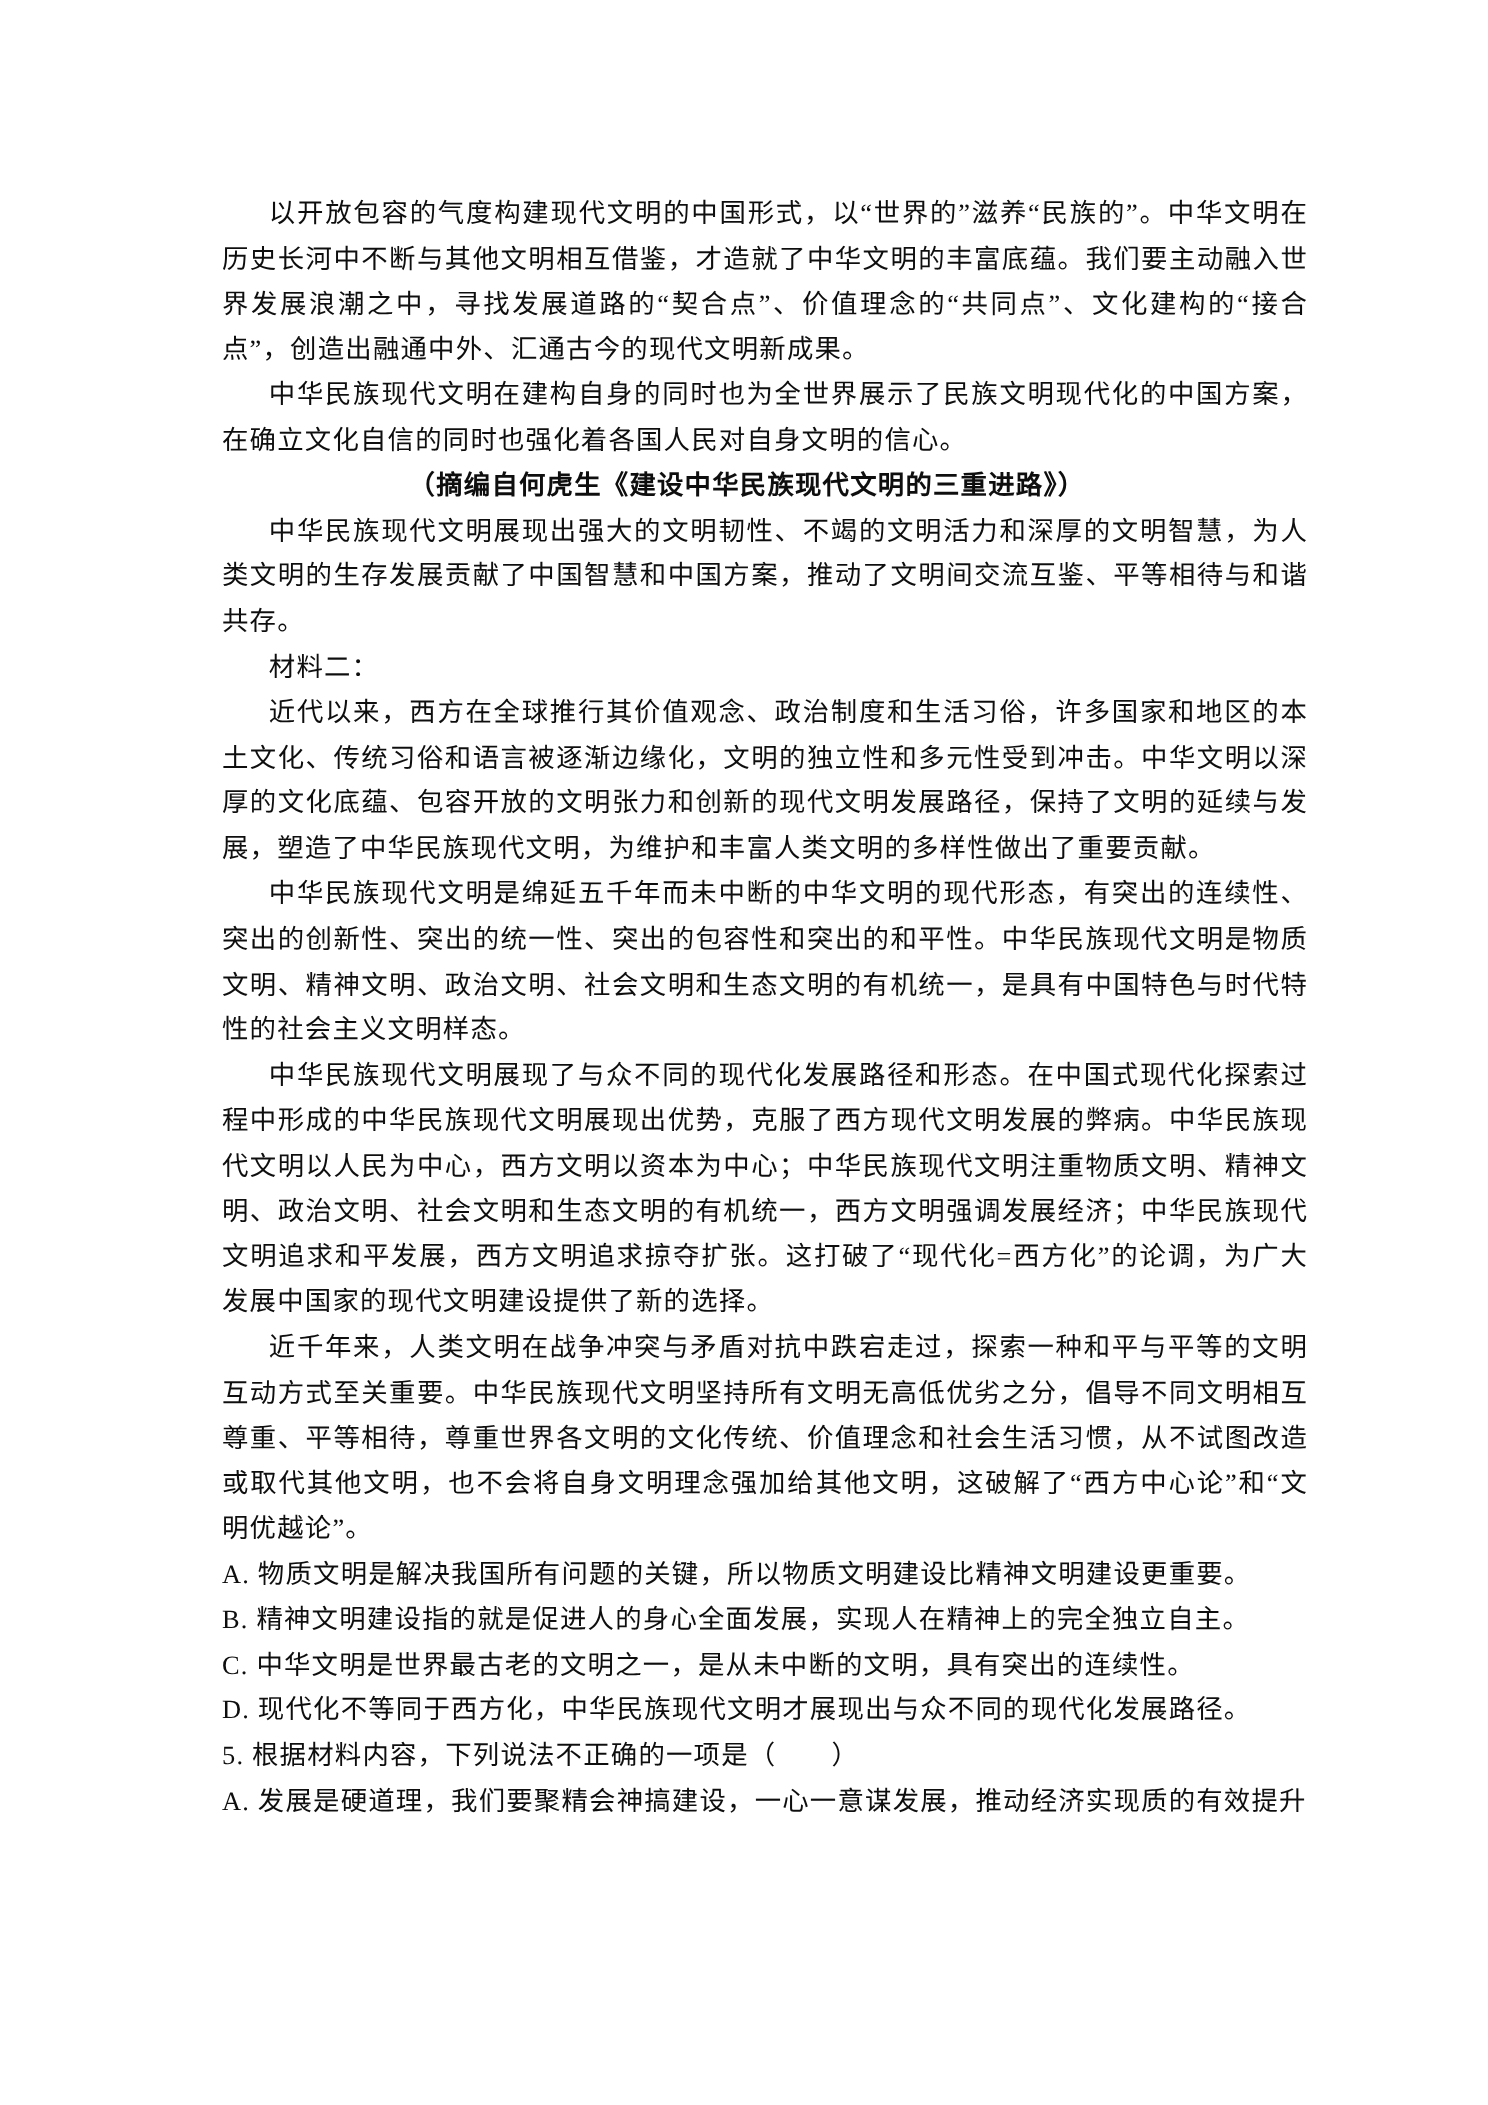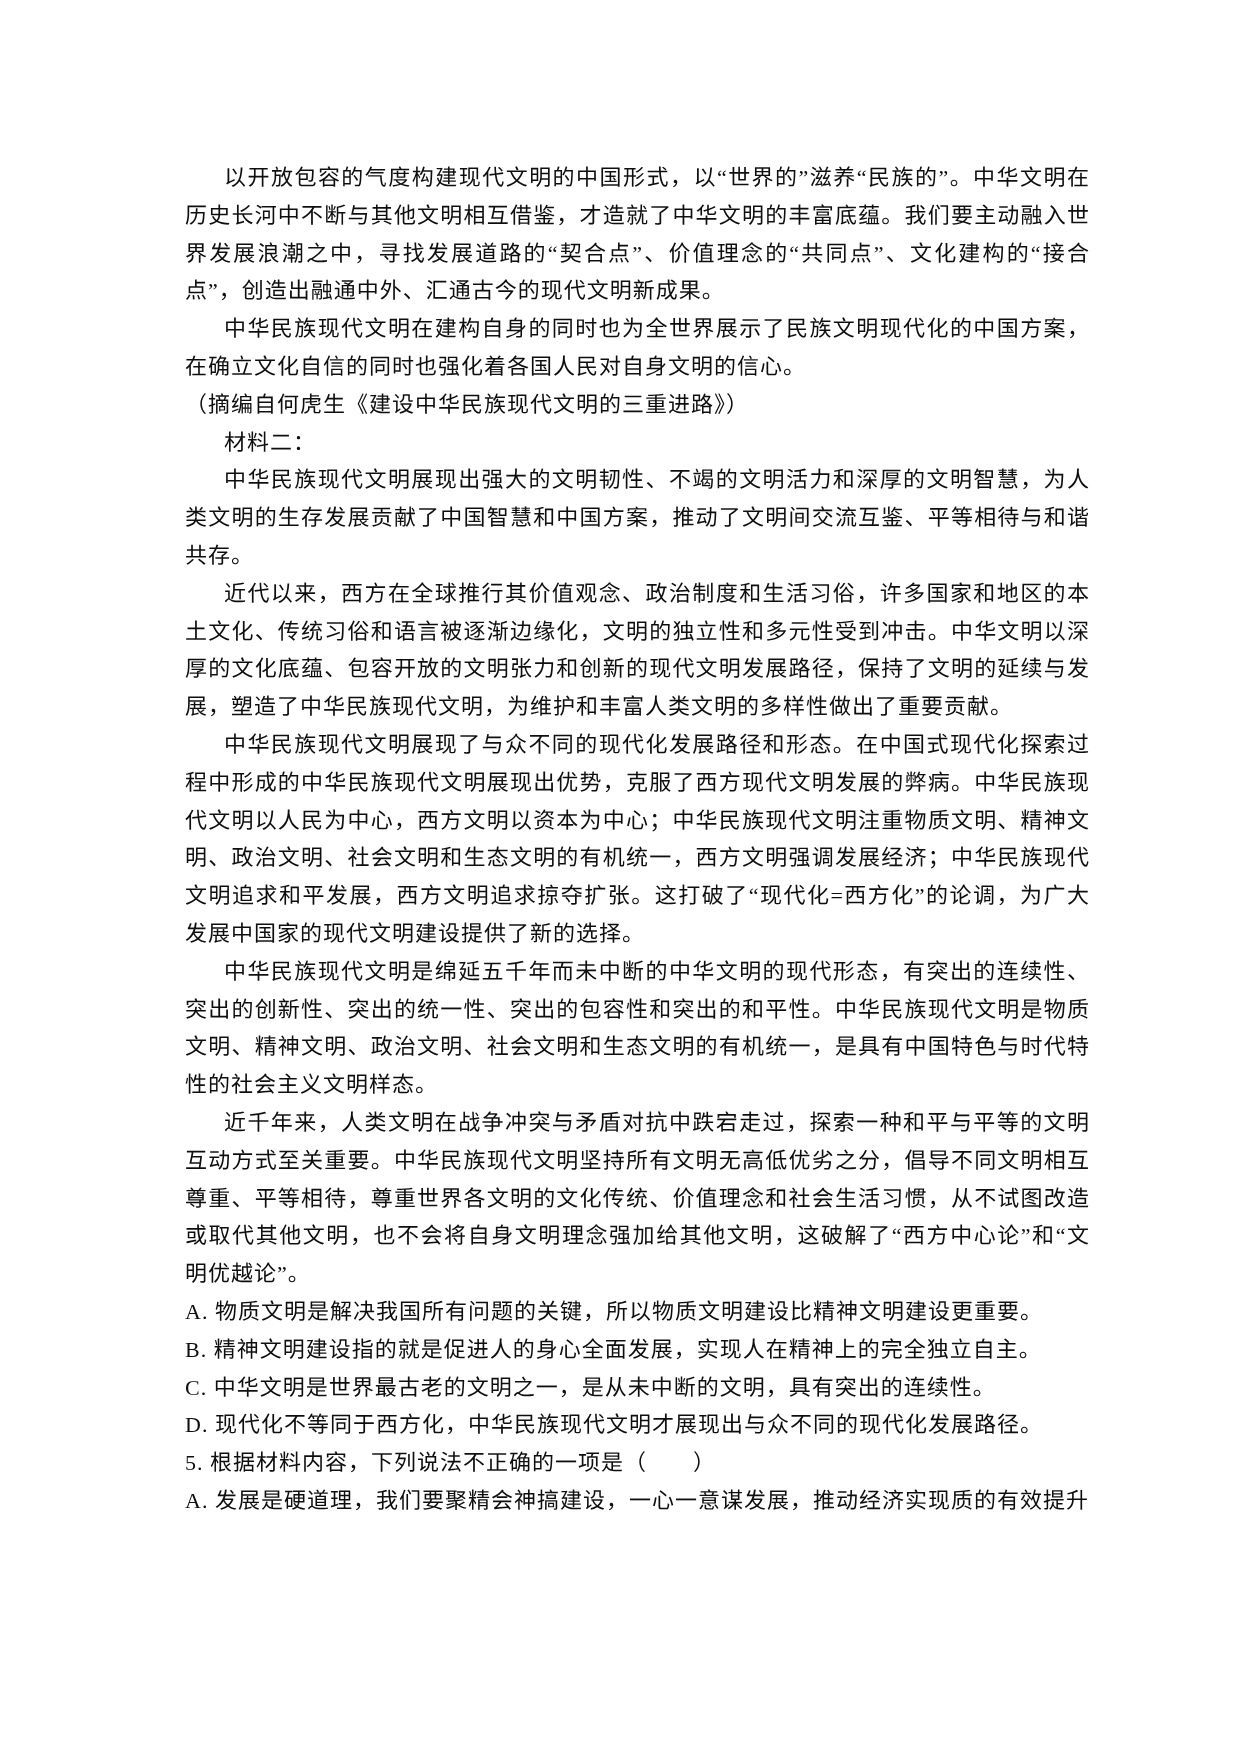--- a/index.html
+++ b/index.html
@@ -35,49 +35,50 @@
   }
   .text-column p {
     margin: 0;
     padding: 0;
     text-align: justify;
   }
   p.body-indent {
     text-indent: 39px;
   }
   p.attribution {
-    text-align: left;
+    text-align: center;
     padding-right: 30px;
     text-indent: 0;
+    font-weight: bold;
   }
   p.question, p.option {
     text-indent: 0;
   }
 </style>
 </head>
 <body>
 
 <div class="page">
   <div class="text-column">
 
     <p class="body-indent">以开放包容的气度构建现代文明的中国形式，以“世界的”滋养“民族的”。中华文明在历史长河中不断与其他文明相互借鉴，才造就了中华文明的丰富底蕴。我们要主动融入世界发展浪潮之中，寻找发展道路的“契合点”、价值理念的“共同点”、文化建构的“接合点”，创造出融通中外、汇通古今的现代文明新成果。</p>
 
     <p class="body-indent">中华民族现代文明在建构自身的同时也为全世界展示了民族文明现代化的中国方案，在确立文化自信的同时也强化着各国人民对自身文明的信心。</p>
 
     <p class="attribution">（摘编自何虎生《建设中华民族现代文明的三重进路》）</p>
 
+    <p class="body-indent">中华民族现代文明展现出强大的文明韧性、不竭的文明活力和深厚的文明智慧，为人类文明的生存发展贡献了中国智慧和中国方案，推动了文明间交流互鉴、平等相待与和谐共存。</p>
+
     <p class="body-indent">材料二：</p>
-
-    <p class="body-indent">中华民族现代文明展现出强大的文明韧性、不竭的文明活力和深厚的文明智慧，为人类文明的生存发展贡献了中国智慧和中国方案，推动了文明间交流互鉴、平等相待与和谐共存。</p>
 
     <p class="body-indent">近代以来，西方在全球推行其价值观念、政治制度和生活习俗，许多国家和地区的本土文化、传统习俗和语言被逐渐边缘化，文明的独立性和多元性受到冲击。中华文明以深厚的文化底蕴、包容开放的文明张力和创新的现代文明发展路径，保持了文明的延续与发展，塑造了中华民族现代文明，为维护和丰富人类文明的多样性做出了重要贡献。</p>
 
+    <p class="body-indent">中华民族现代文明是绵延五千年而未中断的中华文明的现代形态，有突出的连续性、突出的创新性、突出的统一性、突出的包容性和突出的和平性。中华民族现代文明是物质文明、精神文明、政治文明、社会文明和生态文明的有机统一，是具有中国特色与时代特性的社会主义文明样态。</p>
+
     <p class="body-indent">中华民族现代文明展现了与众不同的现代化发展路径和形态。在中国式现代化探索过程中形成的中华民族现代文明展现出优势，克服了西方现代文明发展的弊病。中华民族现代文明以人民为中心，西方文明以资本为中心；中华民族现代文明注重物质文明、精神文明、政治文明、社会文明和生态文明的有机统一，西方文明强调发展经济；中华民族现代文明追求和平发展，西方文明追求掠夺扩张。这打破了“现代化=西方化”的论调，为广大发展中国家的现代文明建设提供了新的选择。</p>
-
-    <p class="body-indent">中华民族现代文明是绵延五千年而未中断的中华文明的现代形态，有突出的连续性、突出的创新性、突出的统一性、突出的包容性和突出的和平性。中华民族现代文明是物质文明、精神文明、政治文明、社会文明和生态文明的有机统一，是具有中国特色与时代特性的社会主义文明样态。</p>
 
     <p class="body-indent">近千年来，人类文明在战争冲突与矛盾对抗中跌宕走过，探索一种和平与平等的文明互动方式至关重要。中华民族现代文明坚持所有文明无高低优劣之分，倡导不同文明相互尊重、平等相待，尊重世界各文明的文化传统、价值理念和社会生活习惯，从不试图改造或取代其他文明，也不会将自身文明理念强加给其他文明，这破解了“西方中心论”和“文明优越论”。</p>
 
 
 
     <p class="option">A. 物质文明是解决我国所有问题的关键，所以物质文明建设比精神文明建设更重要。</p>
 
     <p class="option">B. 精神文明建设指的就是促进人的身心全面发展，实现人在精神上的完全独立自主。</p>
 
     <p class="option">C. 中华文明是世界最古老的文明之一，是从未中断的文明，具有突出的连续性。</p>

